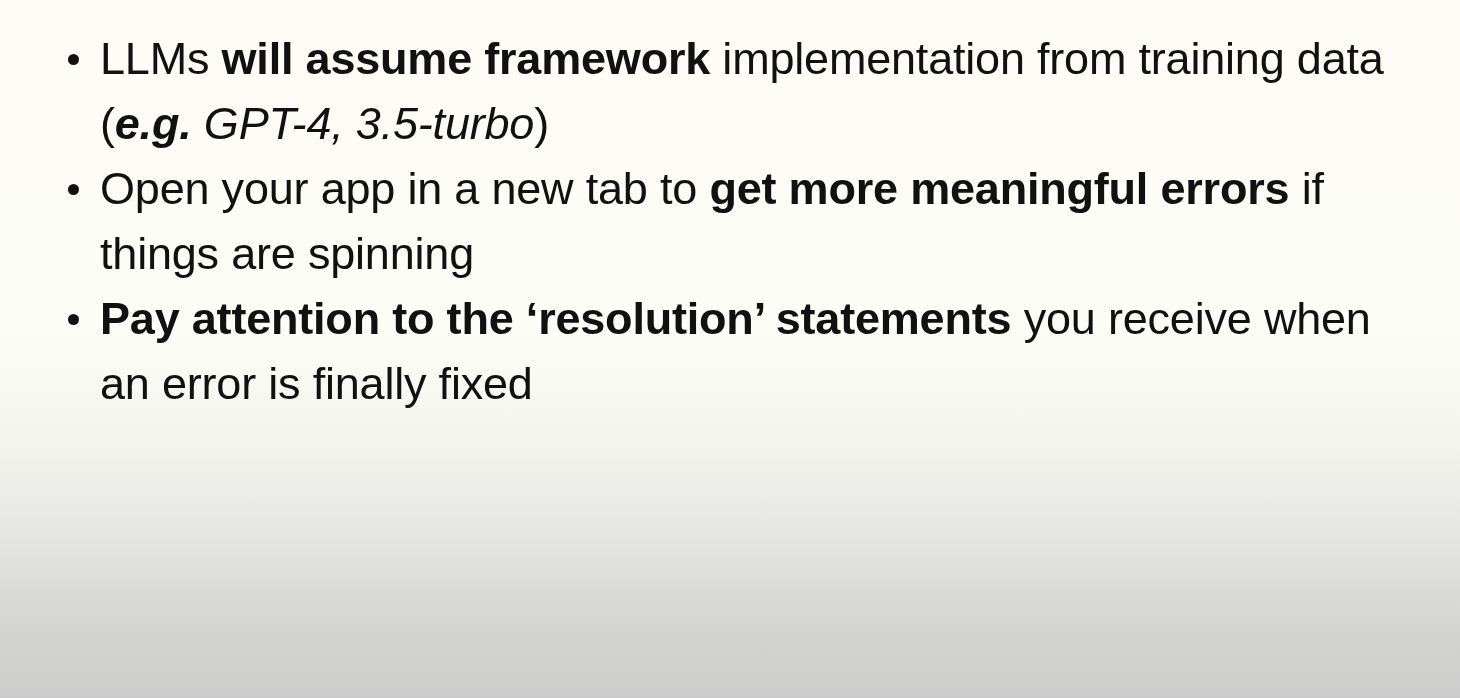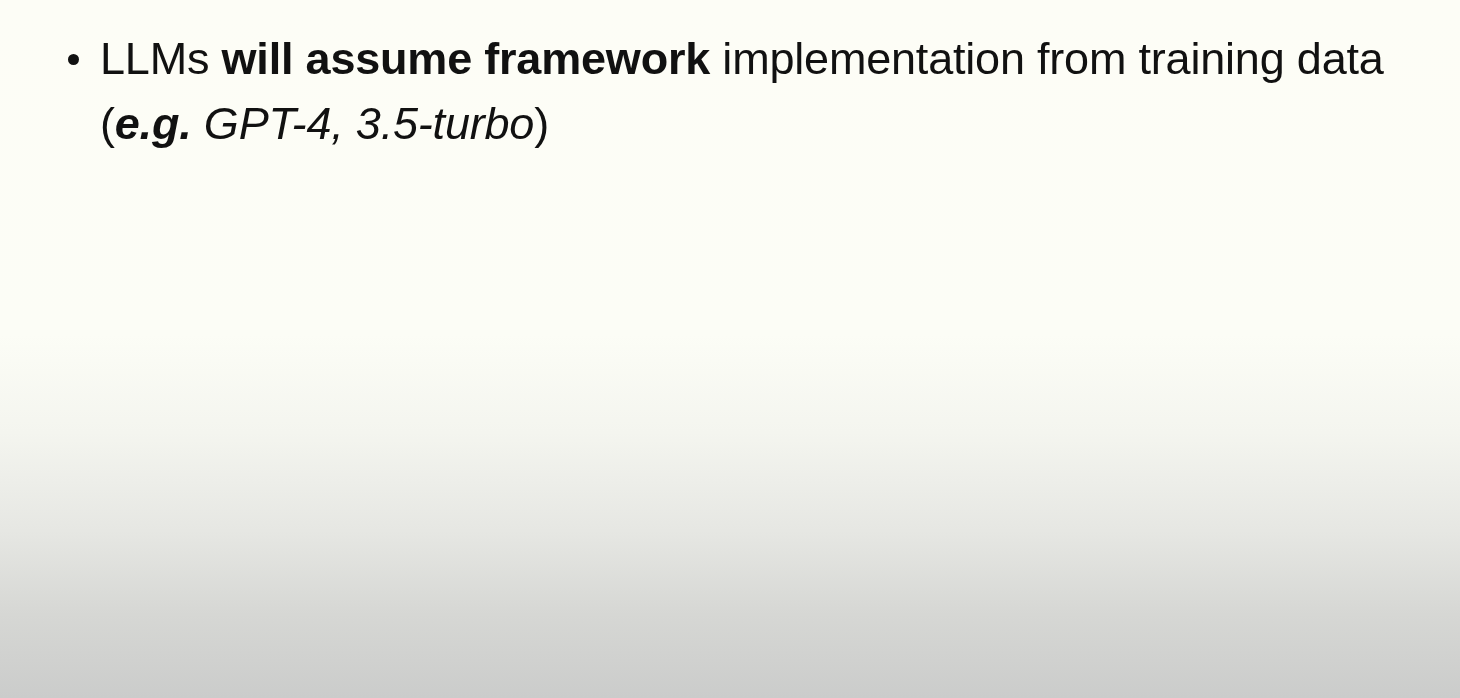--- a/index.html
+++ b/index.html
@@ -85,17 +85,25 @@
 
 <div id="slide">
   <ul id="bullet-list">
 
     <li class="bullet-item">
       <span class="bullet-marker"></span>
       <span class="bullet-text">LLMs <b>will assume framework</b> implementation from training data (<span class="bi">e.g.</span> <i>GPT-4, 3.5-turbo</i>)</span>
     </li>
 
 
+    <li class="bullet-item">
+      <span class="bullet-marker"></span>
+      <span class="bullet-text">Open your app in a new tab to <b>get more meaningful errors</b> if things are spinning</span>
+    </li>
 
 
+    <li class="bullet-item">
+      <span class="bullet-marker"></span>
+      <span class="bullet-text"><b>Pay attention to the ‘resolution’ statements</b> you receive when an error is finally fixed</span>
+    </li>
 
   </ul>
 </div>
 
 </body></html>

